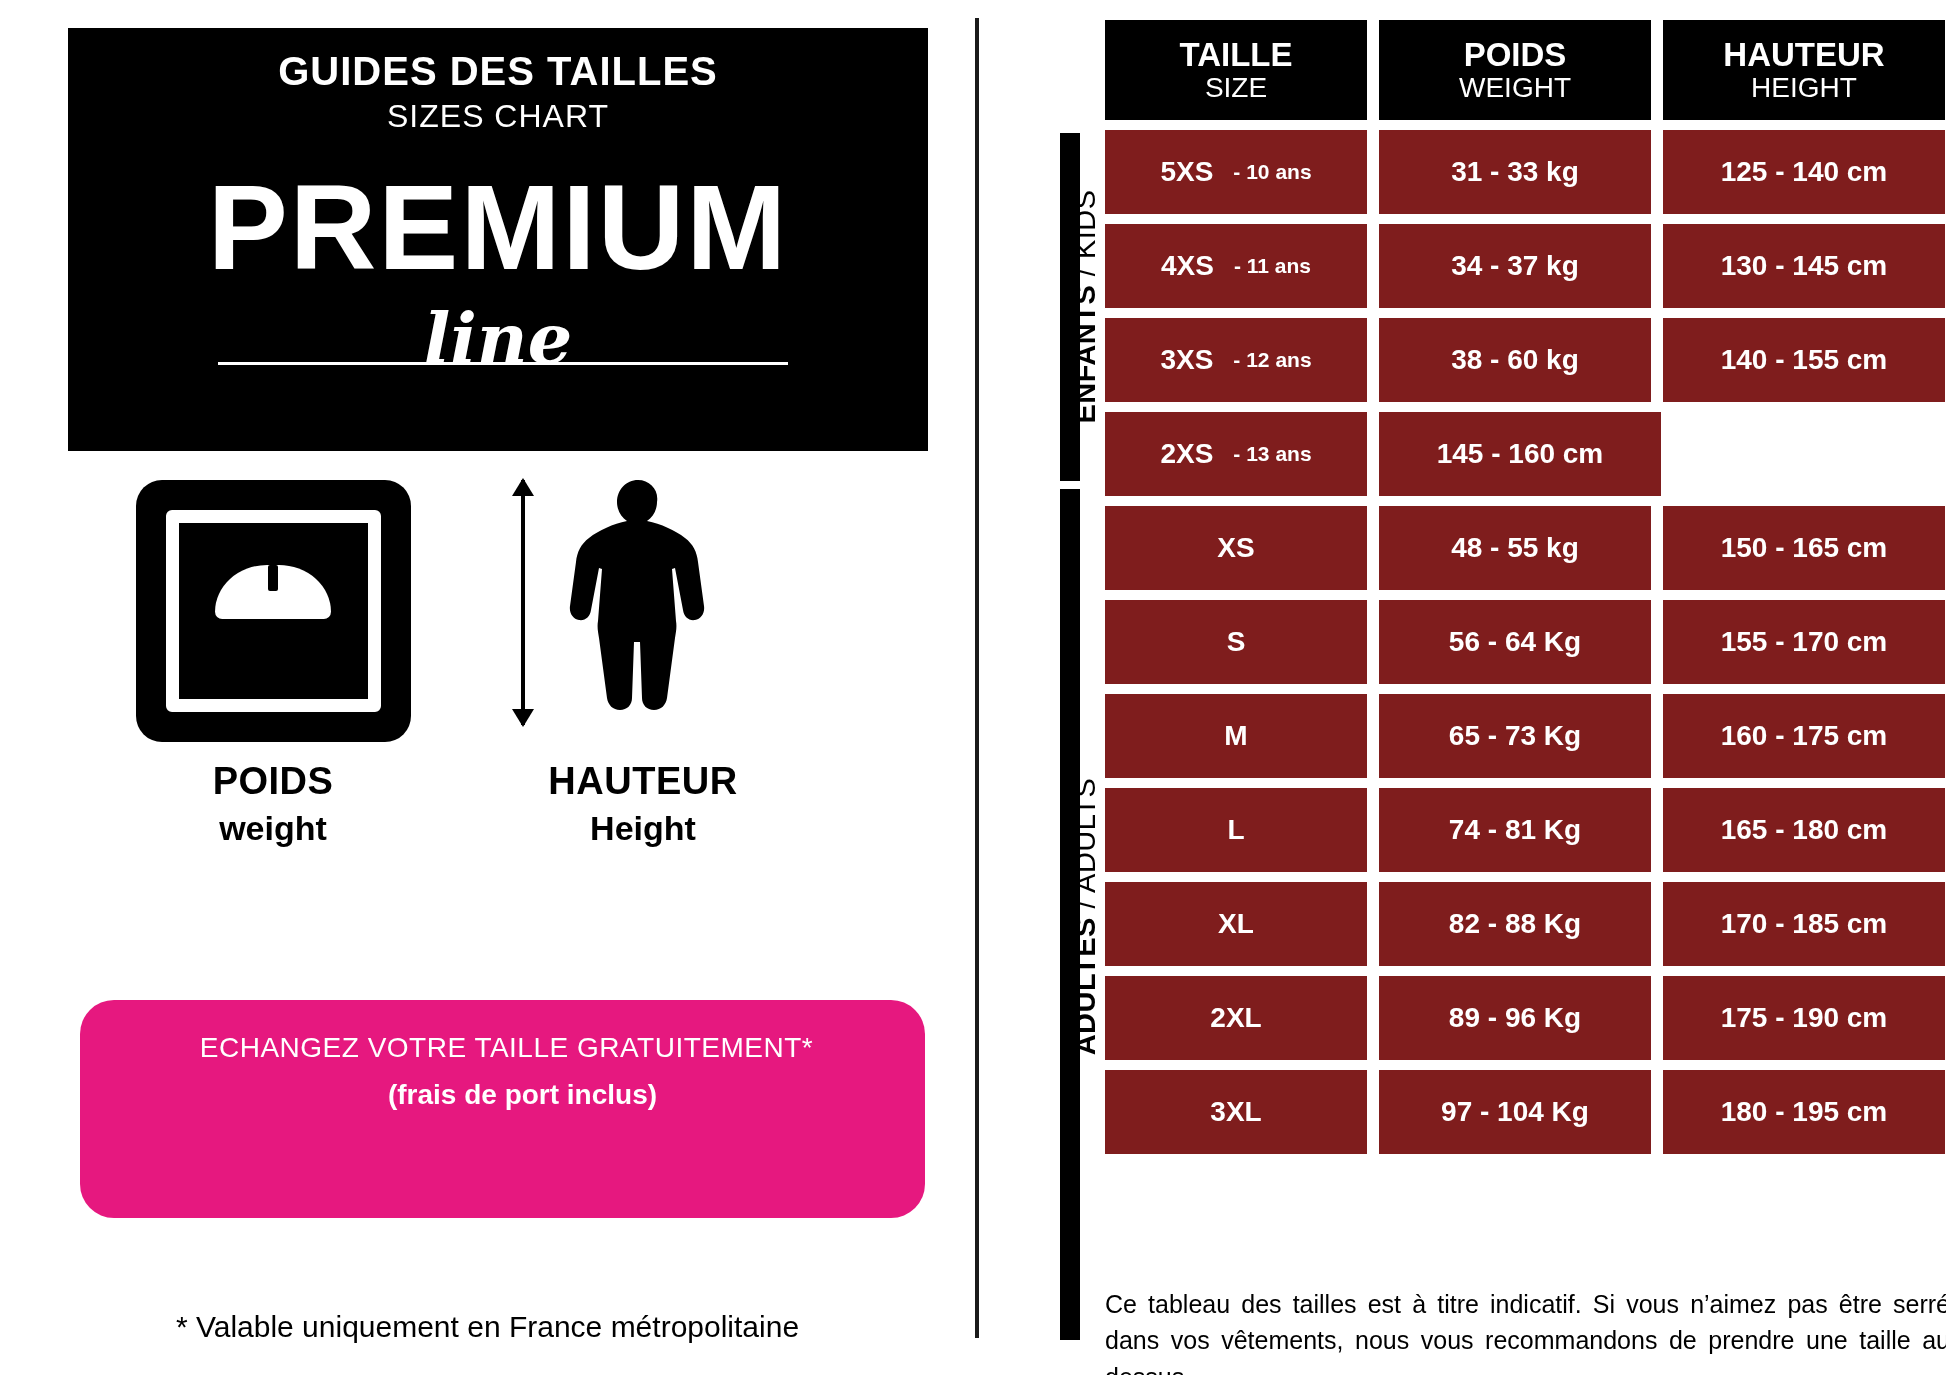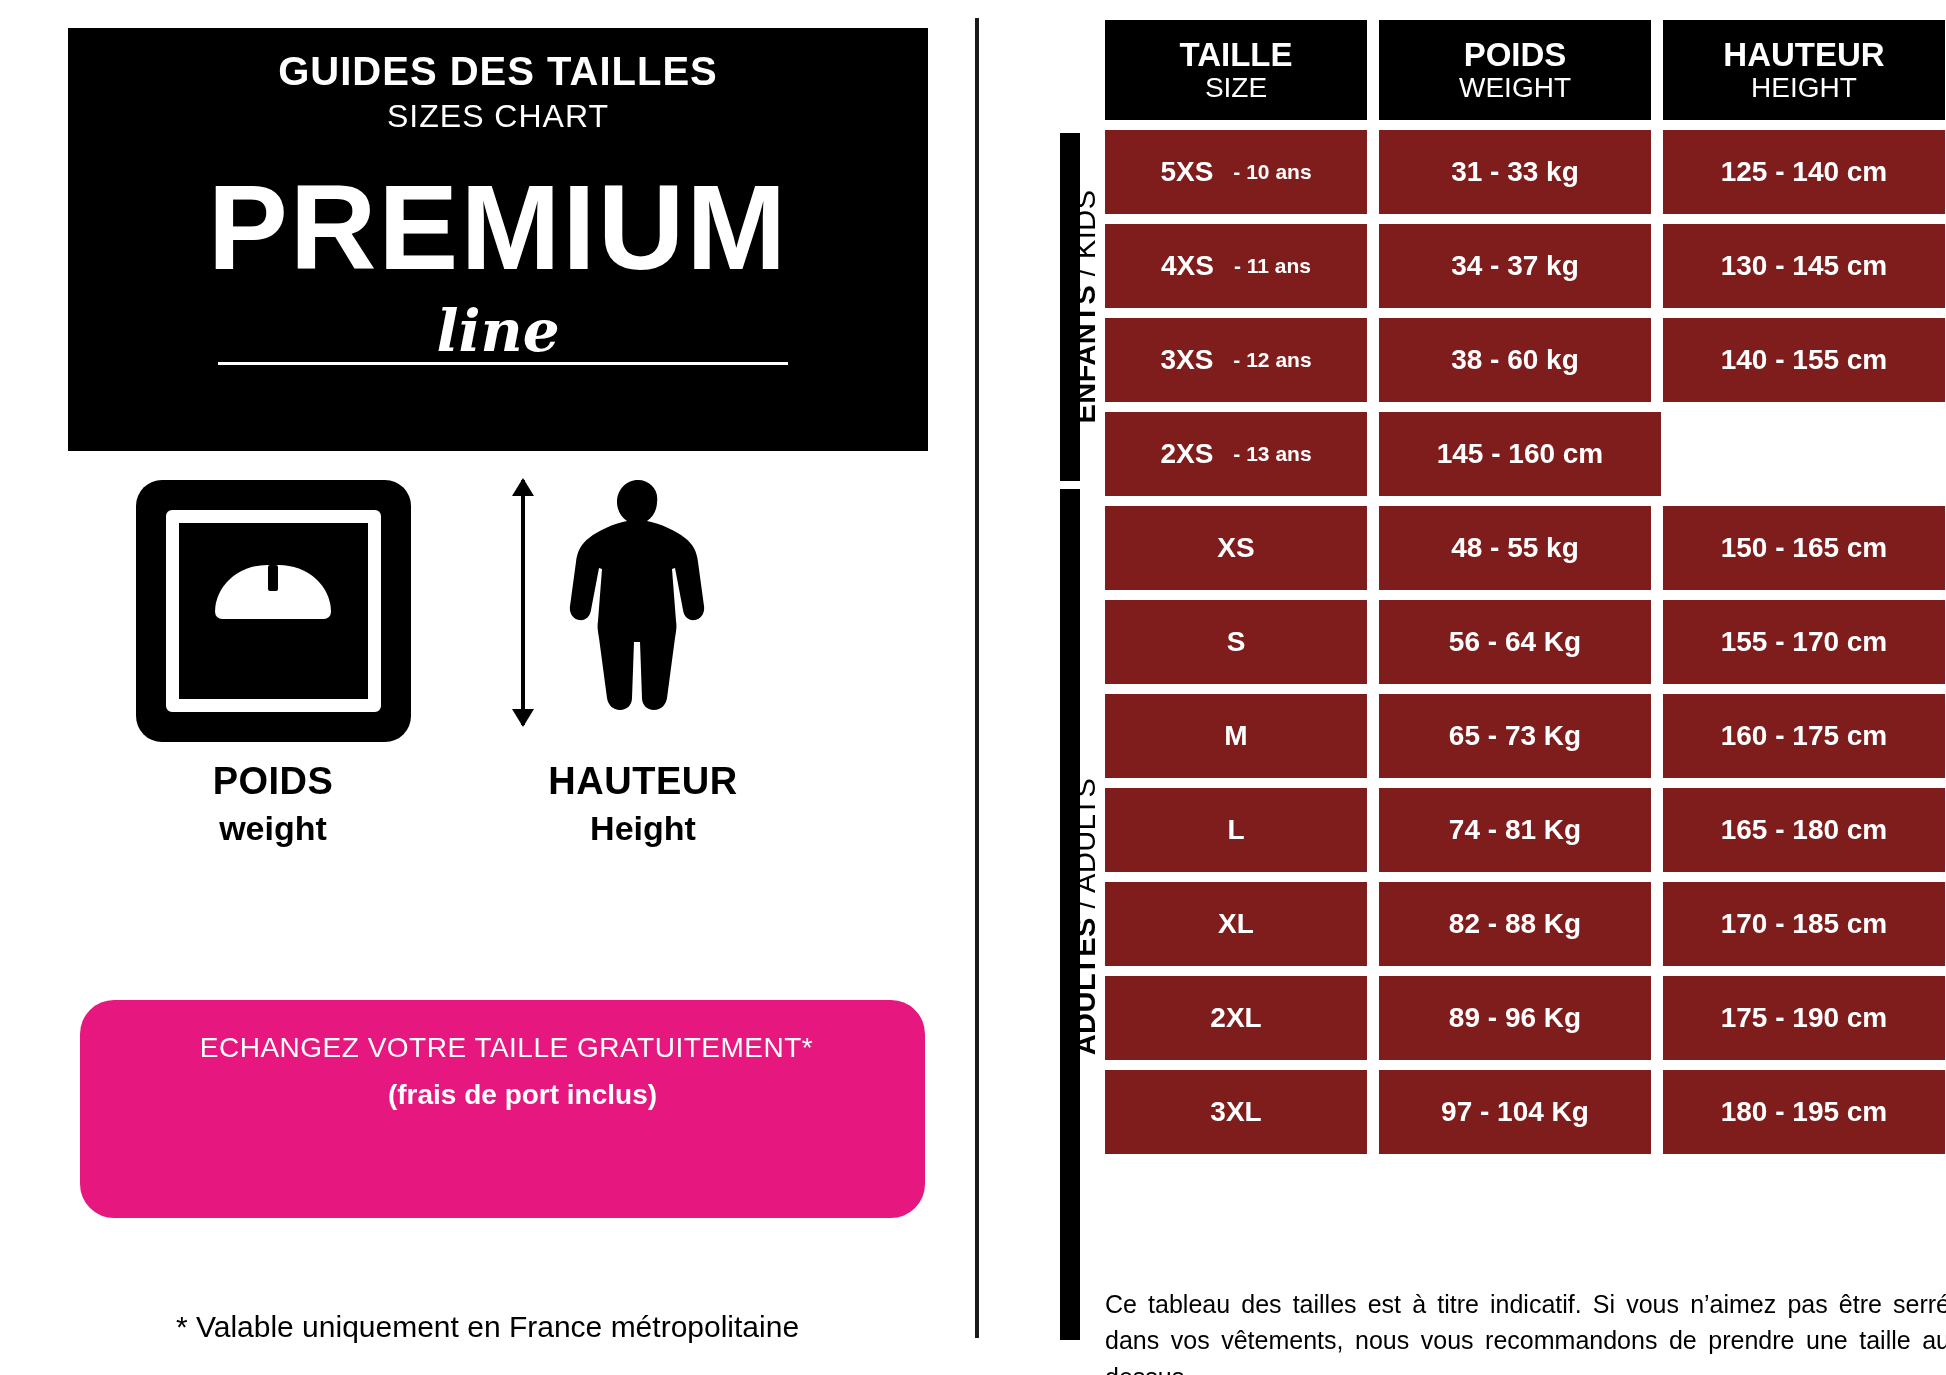--- a/index.html
+++ b/index.html
@@ -79,21 +79,21 @@
     right: 0;
     top: 10px;
   }
   .logo-line {
     position: absolute;
     left: 0;
     right: 0;
     top: 140px;
     font-family: "DejaVu Serif", serif;
     font-style: italic;
-    font-size: 58px;
+    font-size: 70px;
     font-weight: bold;
     color: #fff;
   }
   .logo-rule {
     position: absolute;
     top: 205px;
     left: 150px;
     width: 570px;
     height: 3px;
     background: #fff;

